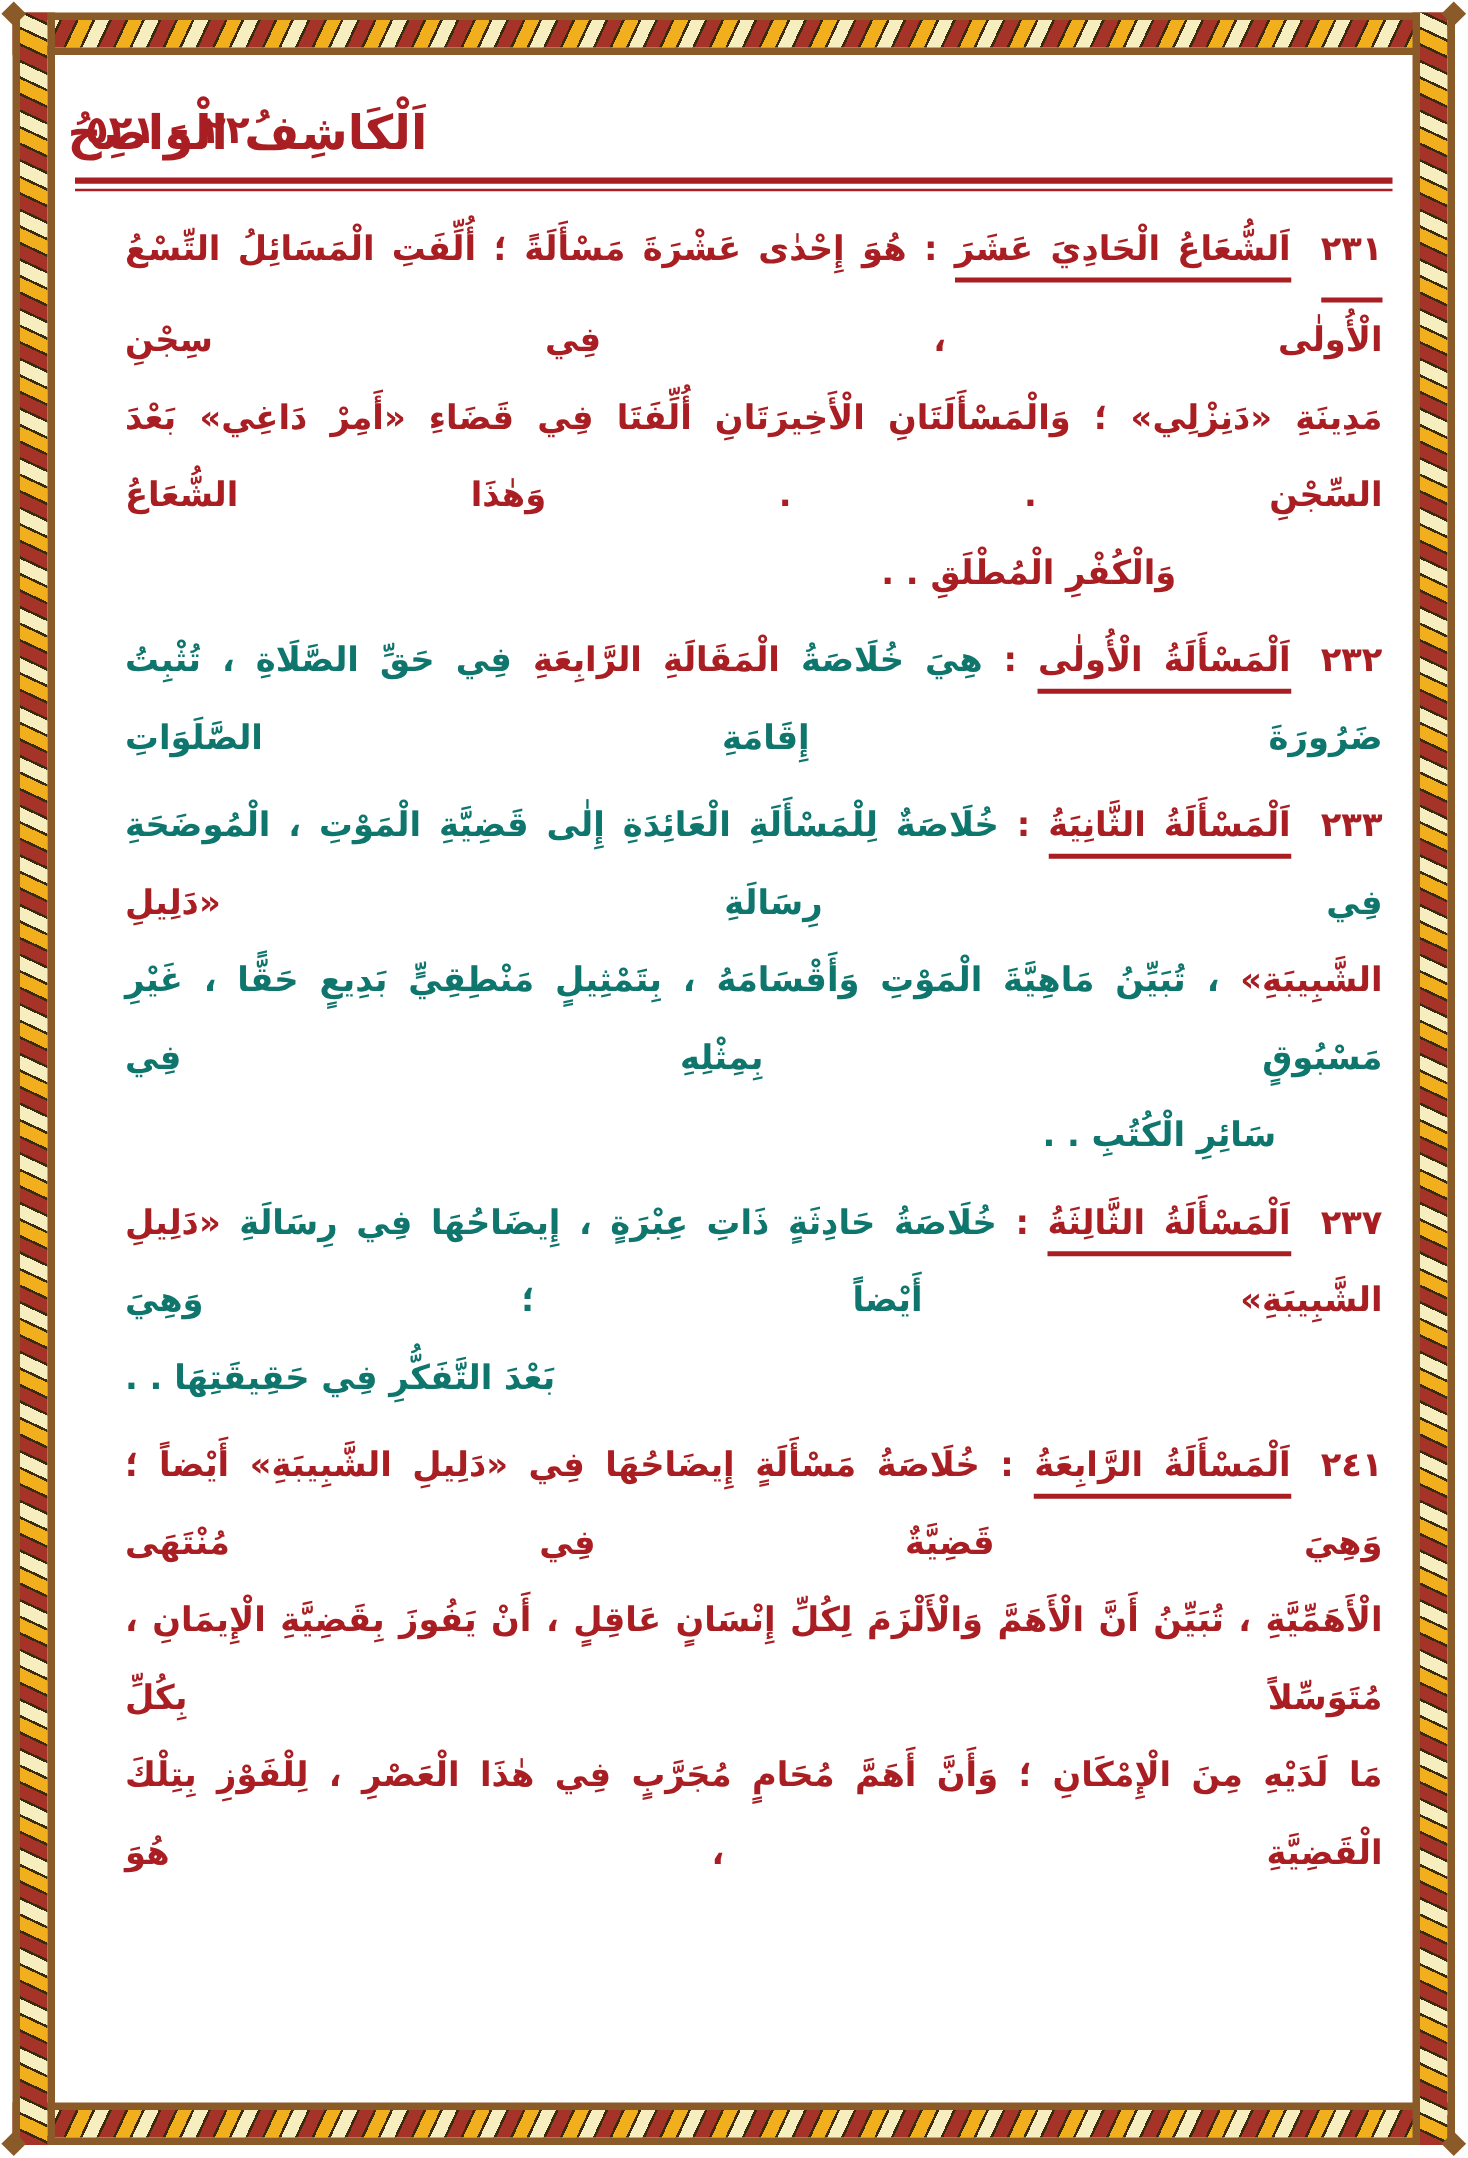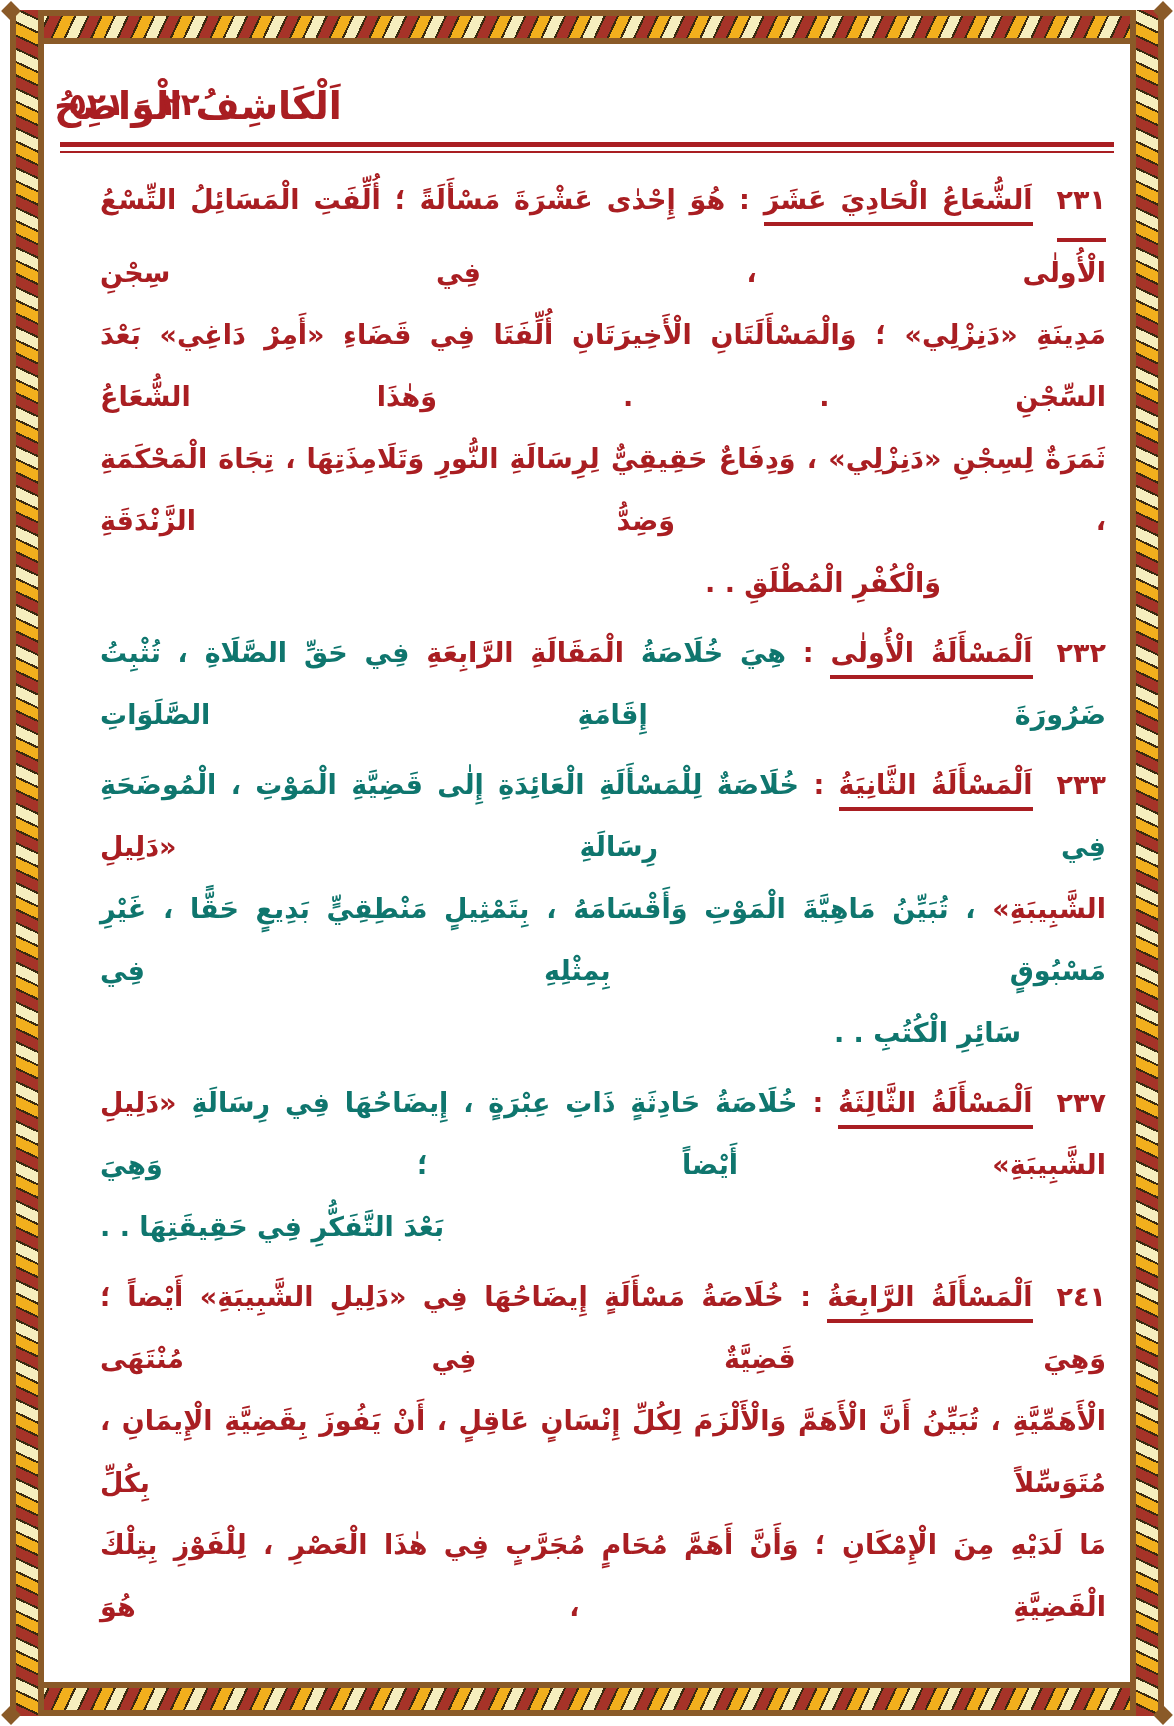--- a/index.html
+++ b/index.html
@@ -79,21 +79,20 @@
 <div class="content">
   <div class="hdr">
     <div class="pageno">٢٢ – ٥٢١</div>
     <div class="title">اَلْكَاشِفُ الْوَاضِحُ</div>
   </div>
   <div class="rule"></div>
   <div class="bodytext" id="bodytext">
       <div class="para">
         <div class="tline j"><span class="num u">٢٣١</span><span class="red u">اَلشُّعَاعُ الْحَادِيَ عَشَرَ</span><span class="red"> : هُوَ إِحْدٰى عَشْرَةَ مَسْأَلَةً ؛ أُلِّفَتِ الْمَسَائِلُ التِّسْعُ الْأُولٰى ، فِي سِجْنِ</span></div>
         <div class="tline j"><span class="red">مَدِينَةِ «دَنِزْلِي» ؛ وَالْمَسْأَلَتَانِ الْأَخِيرَتَانِ أُلِّفَتَا فِي قَضَاءِ «أَمِرْ دَاغِي» بَعْدَ السِّجْنِ . . وَهٰذَا الشُّعَاعُ</span></div>
-        <div class="tline j"><span class="red">ثَمَرَةٌ لِسِجْنِ «دَنِزْلِي» ، وَدِفَاعٌ حَقِيقِيٌّ لِرِسَالَةِ النُّورِ وَتَلَامِذَتِهَا ، تِجَاهَ الْمَحْكَمَةِ ، وَضِدُّ الزَّنْدَقَةِ</span></div>
         <div class="tline r" style="padding-right: 165px;"><span class="red">وَالْكُفْرِ الْمُطْلَقِ . .</span></div>
       </div>
       <div class="para">
         <div class="tline j"><span class="num">٢٣٢</span><span class="red u">اَلْمَسْأَلَةُ الْأُولٰى</span><span class="red"> :</span><span class="black"> هِيَ خُلَاصَةُ </span><span class="red">الْمَقَالَةِ الرَّابِعَةِ</span><span class="black"> فِي حَقِّ الصَّلَاةِ ، تُثْبِتُ ضَرُورَةَ إِقَامَةِ الصَّلَوَاتِ</span></div>
       </div>
       <div class="para">
         <div class="tline j"><span class="num">٢٣٣</span><span class="red u">اَلْمَسْأَلَةُ الثَّانِيَةُ</span><span class="red"> :</span><span class="black"> خُلَاصَةٌ لِلْمَسْأَلَةِ الْعَائِدَةِ إِلٰى قَضِيَّةِ الْمَوْتِ ، الْمُوضَحَةِ فِي رِسَالَةِ </span><span class="red">«دَلِيلِ</span></div>
         <div class="tline j"><span class="red">الشَّبِيبَةِ»</span><span class="black"> ، تُبَيِّنُ مَاهِيَّةَ الْمَوْتِ وَأَقْسَامَهُ ، بِتَمْثِيلٍ مَنْطِقِيٍّ بَدِيعٍ حَقًّا ، غَيْرِ مَسْبُوقٍ بِمِثْلِهِ فِي</span></div>
         <div class="tline r" style="padding-right: 85px;"><span class="black">سَائِرِ الْكُتُبِ . .</span></div>
       </div>

